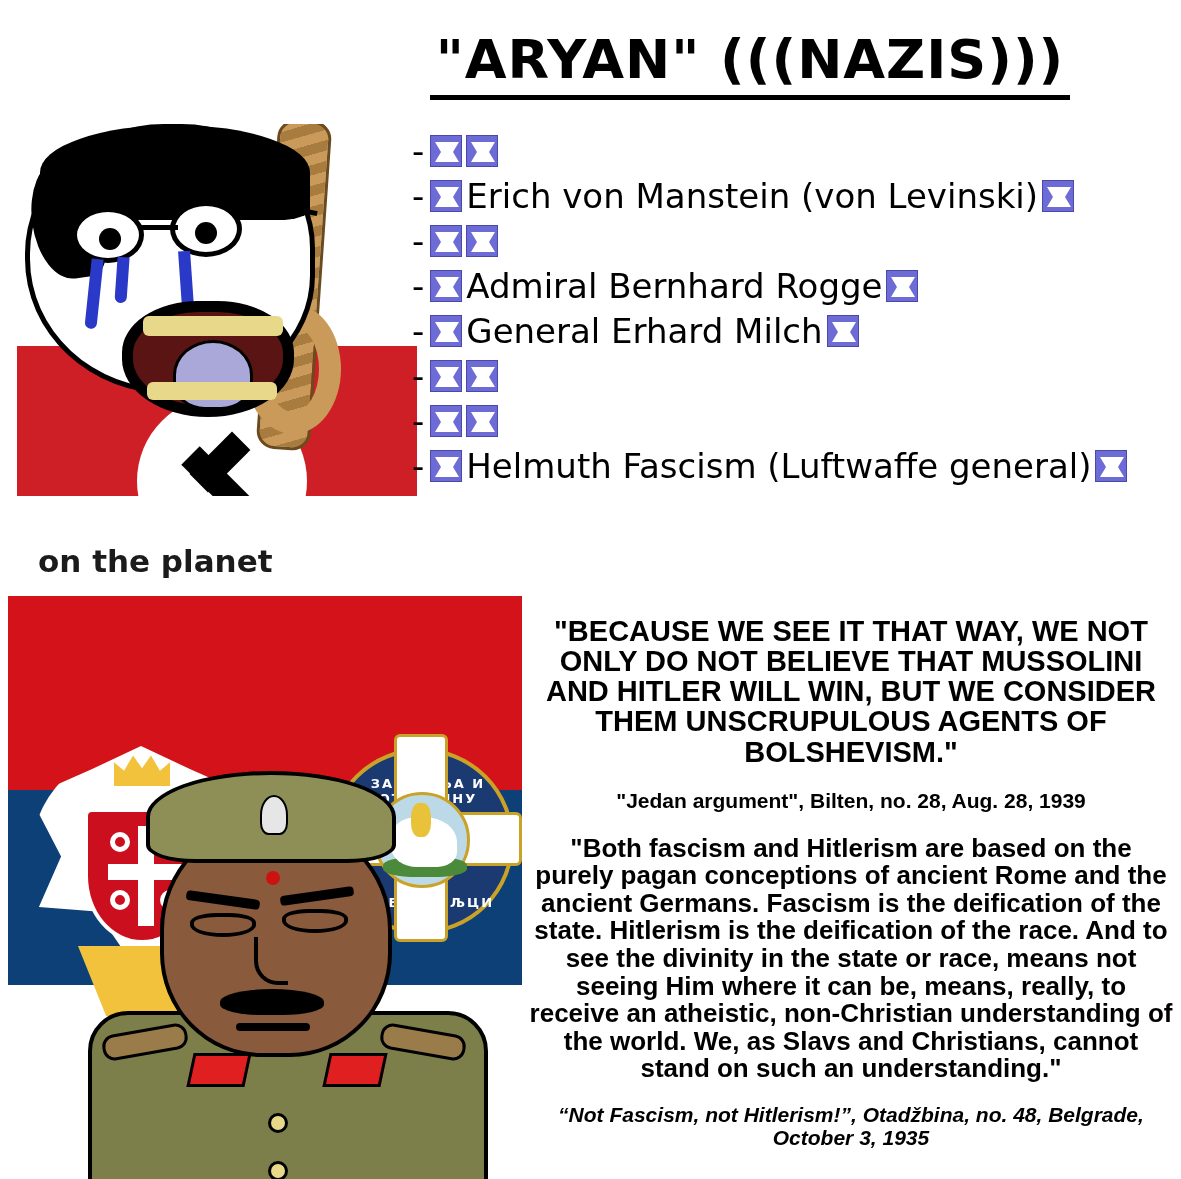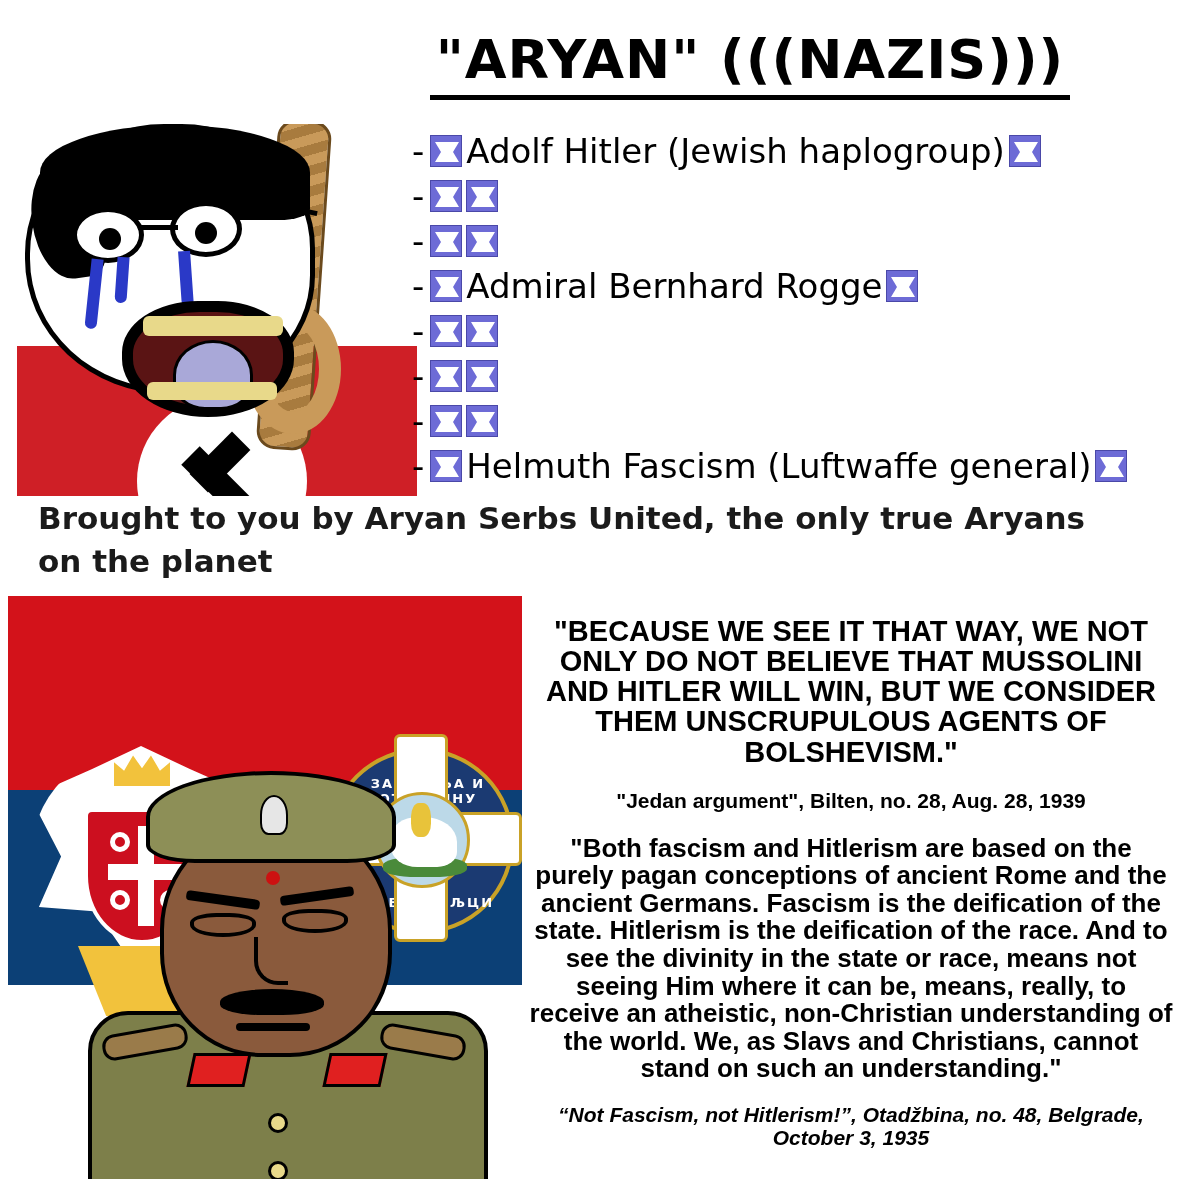--- a/index.html
+++ b/index.html
@@ -531,46 +531,47 @@
         </div>
       </div>
     </div>
   </div>
 
   <div id="name-list">
 
     <div class="name-row">
       <span class="dash">-</span>
       <span class="star"></span>
-      <span class="name-text">Adolf Hitler (Jewish haplogroup)</span>
-      <span class="star"></span>
-    </div>
-
-    <div class="name-row">
-      <span class="dash">-</span>
-      <span class="star"></span>
+      <span class="star"></span>
+    </div>
+
+    <div class="name-row">
+      <span class="dash">-</span>
+      <span class="star"></span>
+      <span class="name-text">Erich von Manstein (von Levinski)</span>
       <span class="star"></span>
     </div>
 
     <div class="name-row">
       <span class="dash">-</span>
       <span class="star"></span>
       <span class="star"></span>
     </div>
 
     <div class="name-row">
       <span class="dash">-</span>
       <span class="star"></span>
       <span class="name-text">Admiral Bernhard Rogge</span>
       <span class="star"></span>
     </div>
 
     <div class="name-row">
       <span class="dash">-</span>
       <span class="star"></span>
+      <span class="name-text">General Erhard Milch</span>
       <span class="star"></span>
     </div>
 
     <div class="name-row">
       <span class="dash">-</span>
       <span class="star"></span>
       <span class="star"></span>
     </div>
 
     <div class="name-row">
@@ -581,21 +582,20 @@
 
     <div class="name-row">
       <span class="dash">-</span>
       <span class="star"></span>
       <span class="name-text">Helmuth Fascism (Luftwaffe general)</span>
       <span class="star"></span>
     </div>
 
   </div>
 
-  <div id="brought-line1">Brought to you by Aryan Serbs United, the only true Aryans</div>
   <div id="brought-line2">
     <span>on the planet</span>
   </div>
 
 </div>
 
 <div id="bottom-panel">
 
   <div id="flag-art">
     <div id="flag-red"></div>

